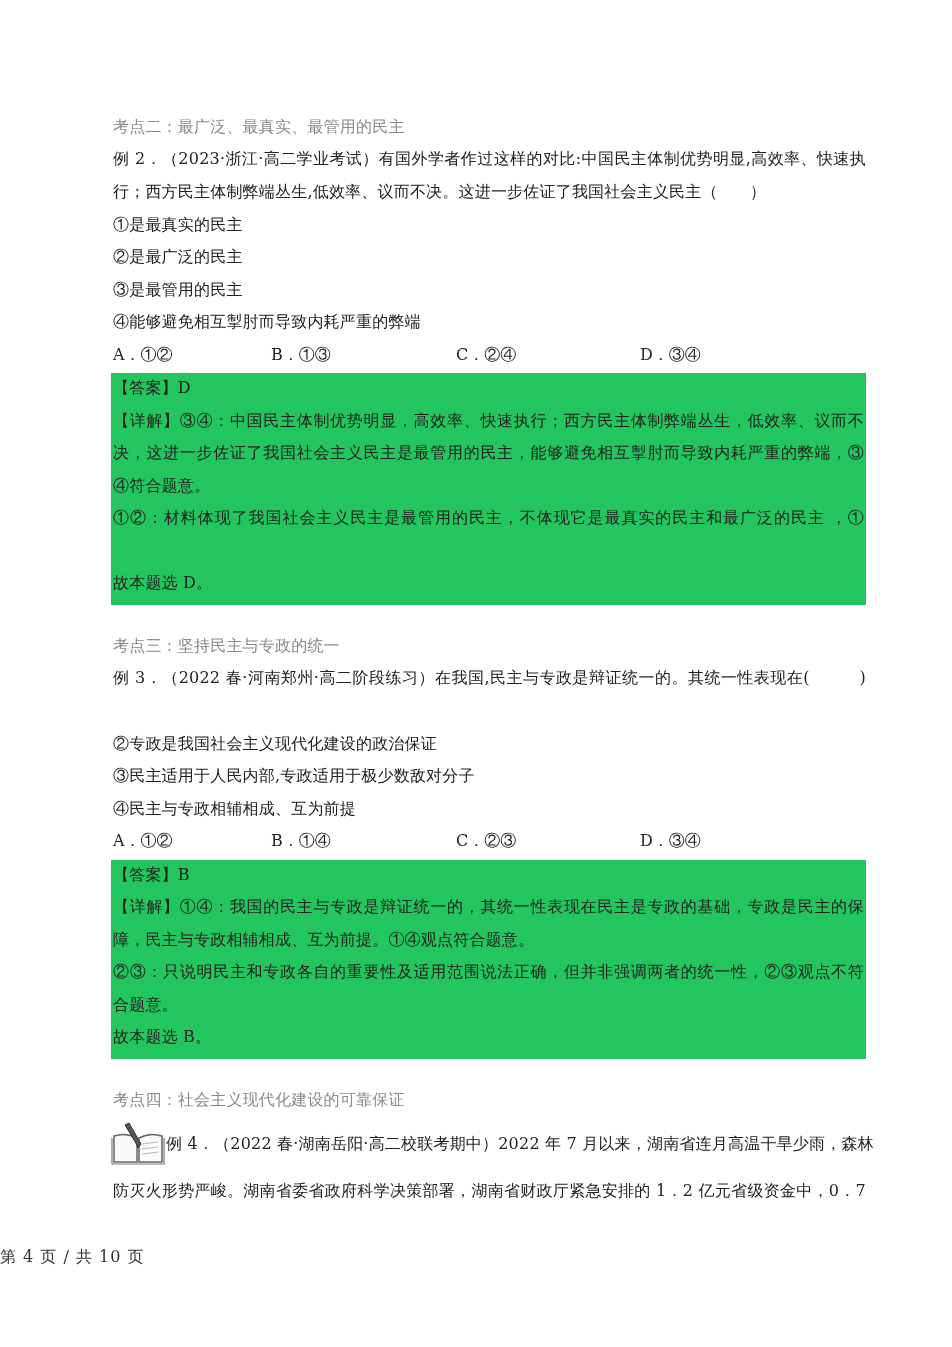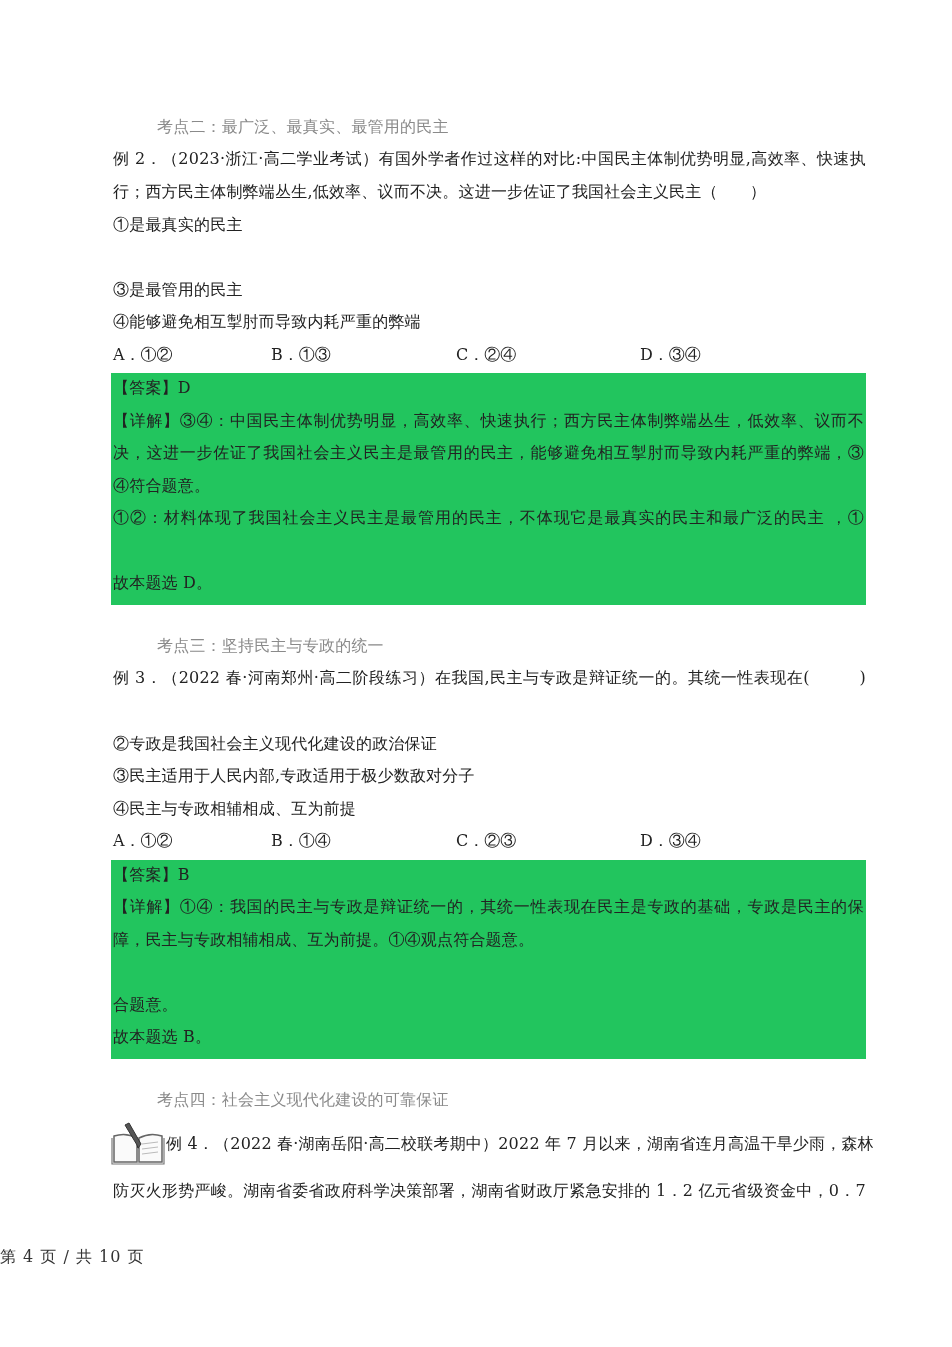--- a/index.html
+++ b/index.html
@@ -7,21 +7,21 @@
     width: 952px; height: 1347px; position: relative; overflow: hidden;
     font-family: "DejaVu Serif", "Liberation Serif", serif;
     color: #222222;
   }
   .page { position: absolute; left: 0; top: 0; width: 952px; height: 1347px; }
   .line {
     position: absolute; left: 113px; width: 753px;
     font-size: 16px; line-height: 22px; white-space: nowrap;
     letter-spacing: 0.2px;
   }
-  .section-title { color: #8a8a8a; margin-left: 44px; }
+  .section-title { color: #8a8a8a; }
   .opts { position: absolute; left: 113px; width: 753px; height: 22px; font-size: 16px; line-height: 22px; text-align: center; }
   .opts span { position: absolute; top: 0; white-space: nowrap; }
   .answer-box {
     position: absolute; left: 111px; width: 755px;
     background: #22c55e;
   }
   .answer-box .line { left: 2px; width: 751px; }
   .justify { text-align: justify; text-align-last: justify; }
   .footer {
     position: absolute; top: 1246px; left: 0; width: 952px; text-align: left;
@@ -31,20 +31,21 @@
 </style>
 </head>
 <body>
 
 <div class="page">
 
   <div class="line section-title" style="top:116px">考点二：最广泛、最真实、最管用的民主</div>
   <div class="line justify" style="top:148px">例 2．（2023·浙江·高二学业考试）有国外学者作过这样的对比:中国民主体制优势明显,高效率、快速执</div>
   <div class="line" style="top:214px">①是最真实的民主</div>
   <div class="line" style="top:181px">行；西方民主体制弊端丛生,低效率、议而不决。这进一步佐证了我国社会主义民主（　　）</div>
+  <div class="line" style="top:246px">②是最广泛的民主</div>
   <div class="line" style="top:279px">③是最管用的民主</div>
   <div class="line" style="top:311px">④能够避免相互掣肘而导致内耗严重的弊端</div>
   <div class="opts" style="top:344px">
     <span style="left:0px">A．①②</span>
     <span style="left:158px">B．①③</span>
     <span style="left:343px">C．②④</span>
     <span style="left:527px">D．③④</span>
   </div>
 
   <div class="answer-box" style="top:373px; height:232px">
@@ -65,20 +66,21 @@
     <span style="left:0px">A．①②</span>
     <span style="left:158px">B．①④</span>
     <span style="left:343px">C．②③</span>
     <span style="left:527px">D．③④</span>
   </div>
 
   <div class="answer-box" style="top:860px; height:199px">
     <div class="line" style="top:4px">【答案】B</div>
     <div class="line justify" style="top:36px">【详解】①④：我国的民主与专政是辩证统一的，其统一性表现在民主是专政的基础，专政是民主的保</div>
     <div class="line" style="top:69px">障，民主与专政相辅相成、互为前提。①④观点符合题意。</div>
+    <div class="line justify" style="top:101px">②③：只说明民主和专政各自的重要性及适用范围说法正确，但并非强调两者的统一性，②③观点不符</div>
     <div class="line" style="top:134px">合题意。</div>
     <div class="line" style="top:166px">故本题选 B。</div>
   </div>
 
   <div class="line section-title" style="top:1089px">考点四：社会主义现代化建设的可靠保证</div>
 
   <svg class="book-icon" viewBox="0 0 54 44">
     <path d="M3 14 L3 40 L26 40 L26 16 Q15 10 3 14 Z" fill="#fafafa" stroke="#666" stroke-width="1.5"></path>
     <path d="M51 14 L51 40 L28 40 L28 16 Q39 10 51 14 Z" fill="#fafafa" stroke="#666" stroke-width="1.5"></path>
     <path d="M1 16 L1 42 L53 42 L53 16" fill="none" stroke="#777" stroke-width="1.2"></path>

